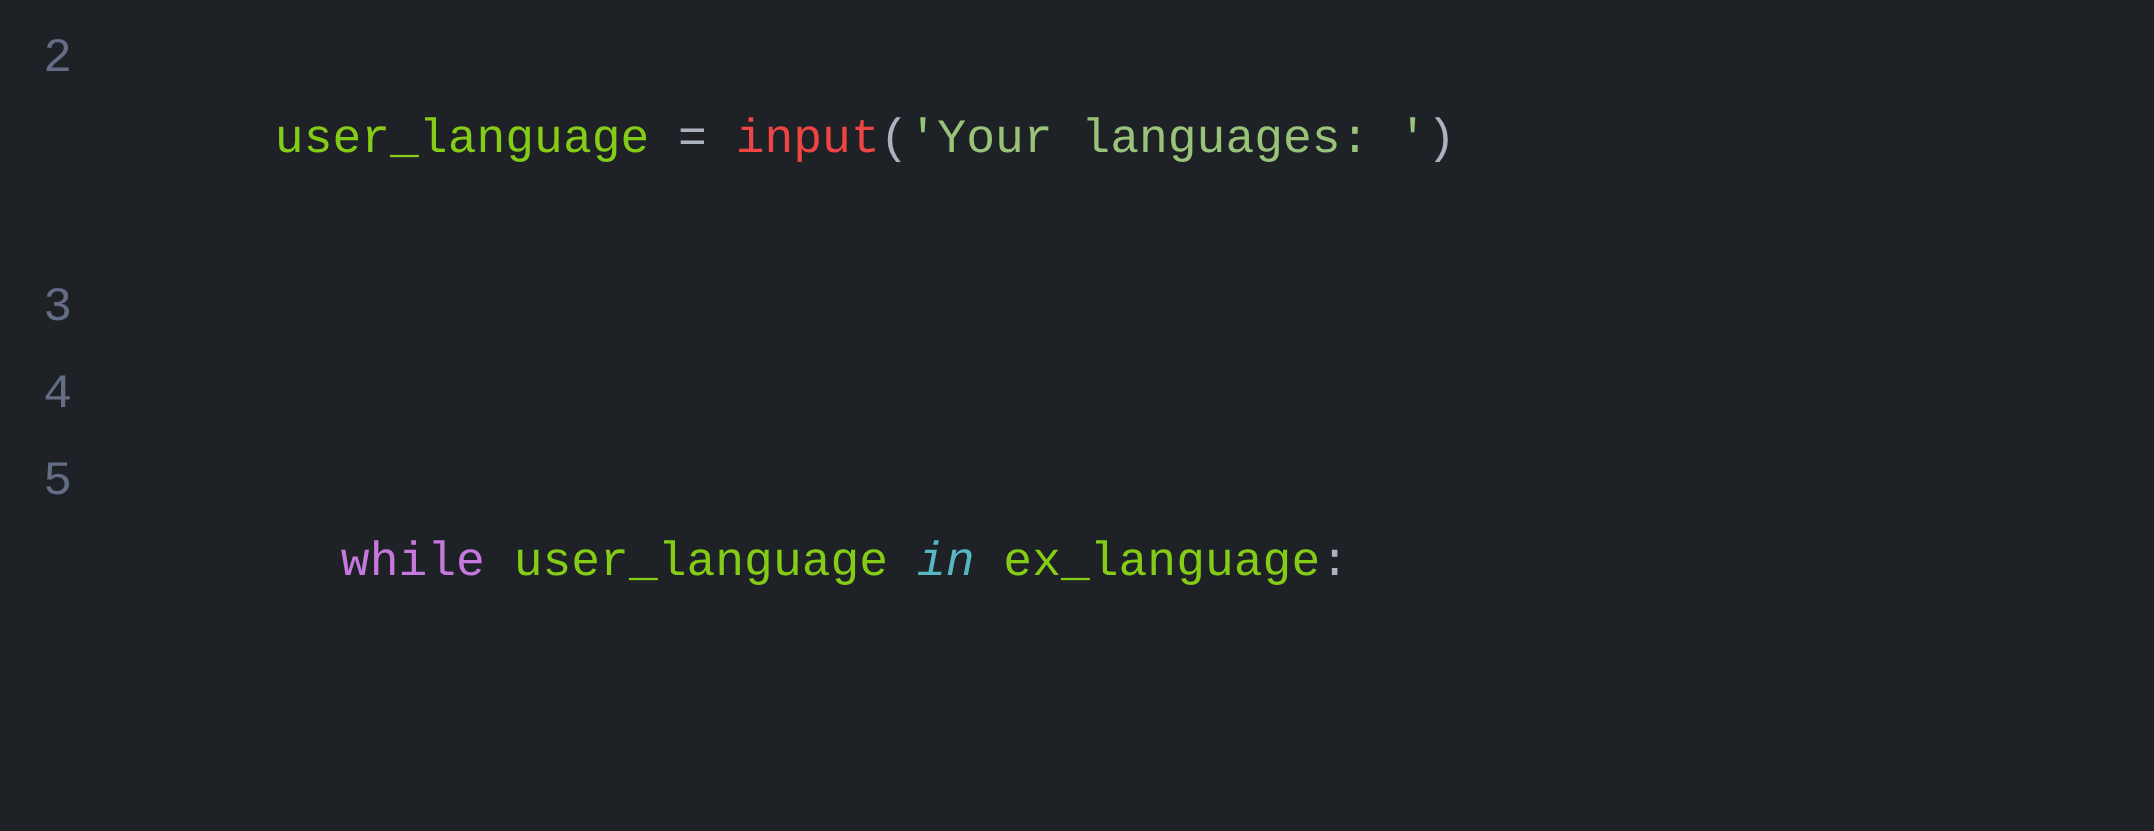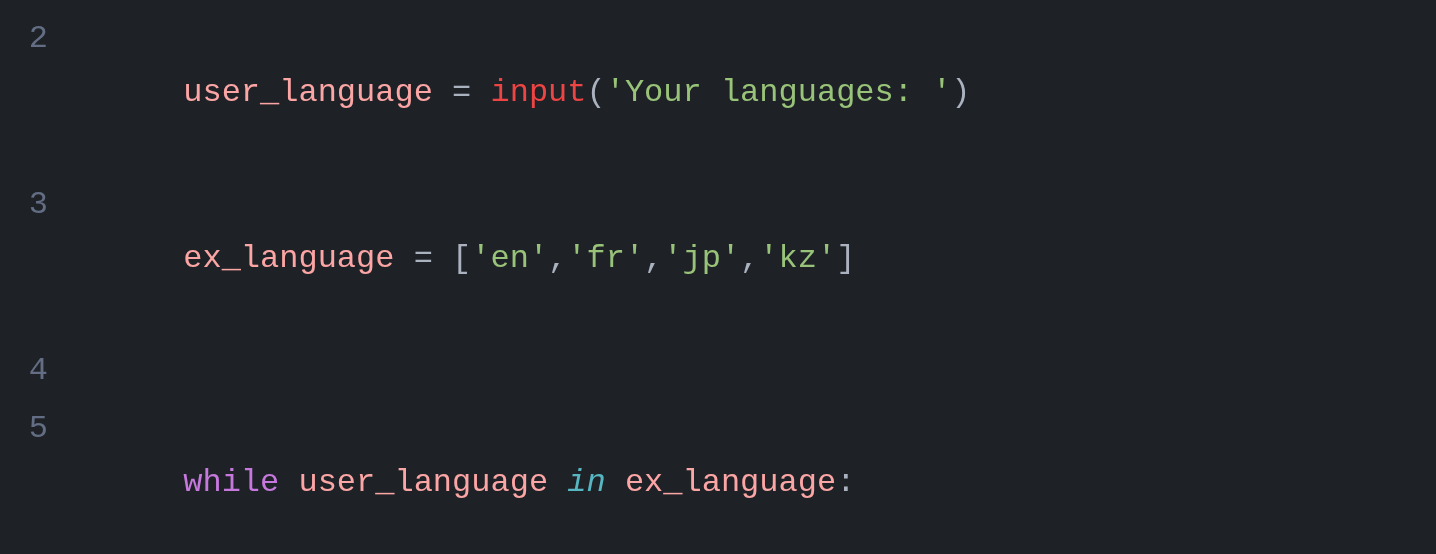--- a/index.html
+++ b/index.html
@@ -42,46 +42,43 @@
     }
 
     .line-content {
       font-size: 32px;
       line-height: 54px;
       white-space: pre;
     }
 
     
     .c-default   { color: #abb2bf; }
-    .c-keyword   { color: #c678dd; }   
+    .c-keyword   { color: #c678dd; margin-left: 44px; }   
     .c-function  { color: #ef4444; }   
-    .c-variable  { color: #fca5a5; }   
+    .c-variable  { color: #84cc16; }   
     .c-string    { color: #98c379; }   
     .c-operator  { color: #abb2bf; }   
     .c-bracket   { color: #abb2bf; }  
     .c-punct     { color: #abb2bf; }   
     .c-in-kw     { color: #56b6c2; font-style: italic; }   
   </style>
 </head>
 <body>
 
 <div class="code-editor">
 
   <div class="code-line">
     <span class="line-number">2</span>
     <span class="line-content">
       <span class="c-variable">user_language</span><span class="c-operator"> = </span><span class="c-function">input</span><span class="c-punct">(</span><span class="c-string">'Your languages: '</span><span class="c-punct">)</span>
     </span>
   </div>
 
   <div class="code-line">
     <span class="line-number">3</span>
-    <span class="line-content">
-      <span class="c-variable">ex_language</span><span class="c-operator"> = </span><span class="c-bracket">[</span><span class="c-string">'en'</span><span class="c-punct">,</span><span class="c-string">'fr'</span><span class="c-punct">,</span><span class="c-string">'jp'</span><span class="c-punct">,</span><span class="c-string">'kz'</span><span class="c-bracket">]</span>
-    </span>
   </div>
 
   <div class="code-line">
     <span class="line-number">4</span>
     <span class="line-content">&nbsp;</span>
   </div>
 
   <div class="code-line">
     <span class="line-number">5</span>
     <span class="line-content">

